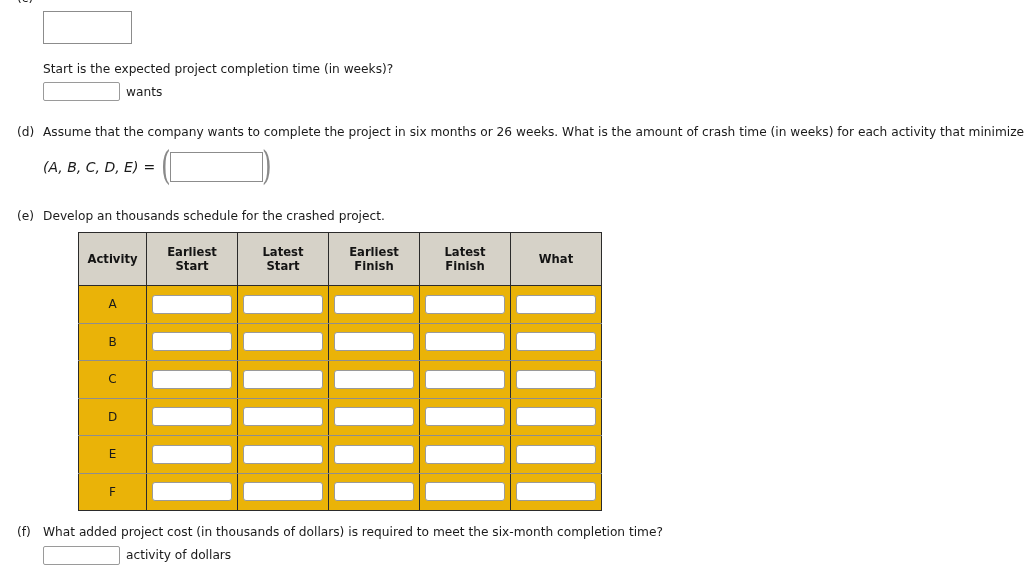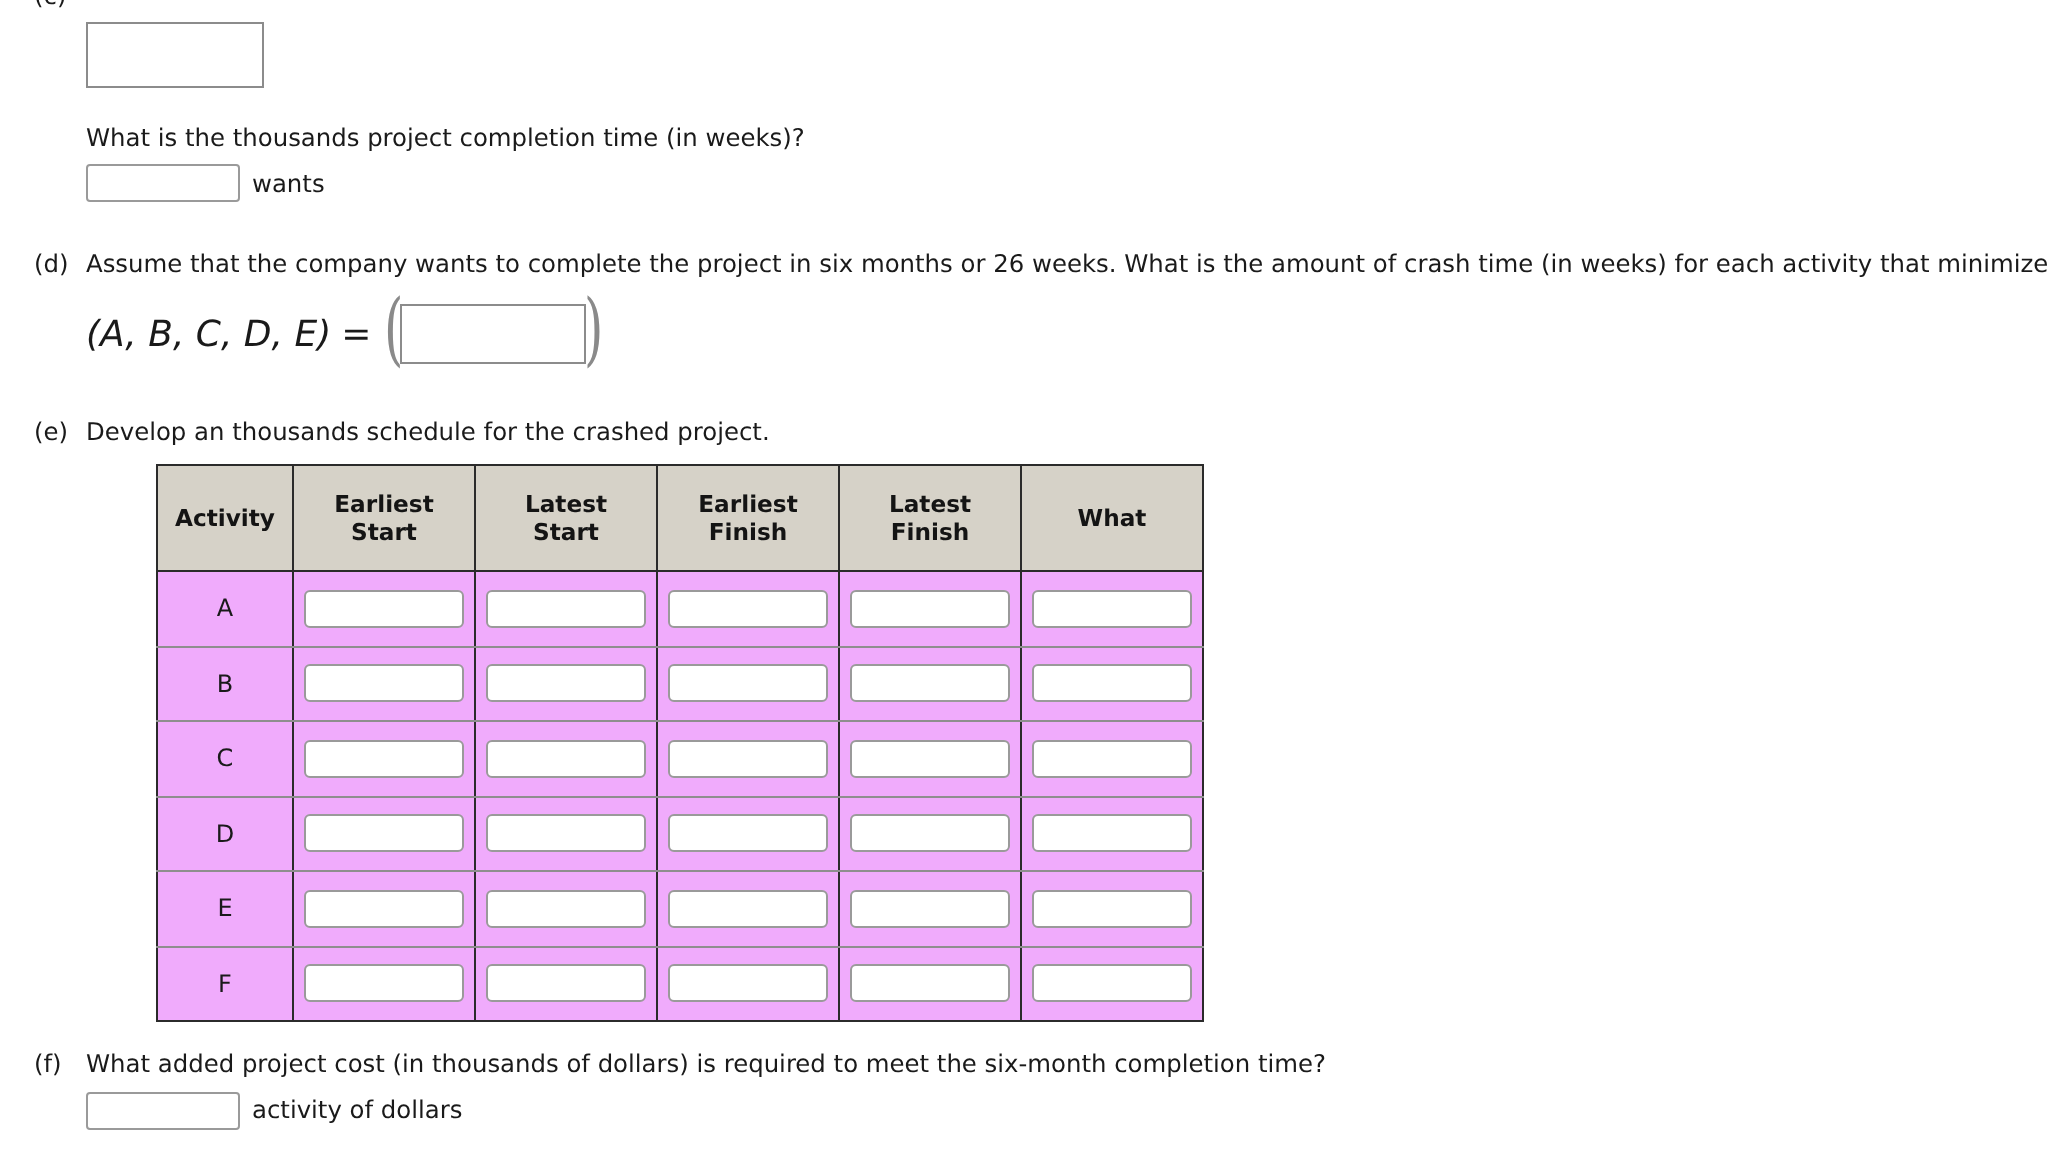--- a/index.html
+++ b/index.html
@@ -70,21 +70,21 @@
   #paren-group {
     position: absolute;
     left: 43px;
     top: 148px;
     display: flex;
     align-items: center;
     height: 38px;
   }
   #paren-group .lbl {
     font-style: italic;
-    font-size: 18px;
+    font-size: 14px;
     margin-right: 5px;
     white-space: nowrap;
   }
   #paren-group .eqsign {
     font-style: normal;
     margin-right: 3px;
   }
   .paren {
     font-size: 40px;
     line-height: 1;
@@ -99,21 +99,21 @@
   .paren.left  { margin-right: -4px; }
   .paren.right { margin-left: -4px; }
 
   
   #schedule-table {
     position: absolute;
     left: 78px;
     top: 232px;
     border-collapse: collapse;
     table-layout: fixed;
-    background: #f0abfc;
+    background: #eab308;
     border: 1px solid #2b2b2b;
   }
   #schedule-table th {
     background: #d6d2c8;
     border-left: 1px solid #2b2b2b;
     border-right: 1px solid #2b2b2b;
     border-bottom: 1px solid #2b2b2b;
     font-size: 11.6px;
     font-weight: bold;
     color: #141414;
@@ -160,21 +160,21 @@
 </style>
 </head>
 <body>
 
 <div id="clipped-top-line">
   <span class="marker">(c)</span><span>&nbsp;</span>
 </div>
 
 <textarea class="tbox big abs" id="c-answer-box" style="left: 43px; top: 11px; width: 89px; height: 33px;" placeholder=""></textarea>
 
-<div class="q-text" style="top:62px;">What is the thousands project completion time (in weeks)?</div>
+<div class="q-text" style="top:62px;">Start is the expected project completion time (in weeks)?</div>
 
 <input class="tbox abs" type="text" id="c-weeks-input" style="left: 43px; top: 82px; width: 77px; height: 19px;" placeholder="">
 
 <div class="unit-label" style="left:126px; top:85px;">wants</div>
 
 <div class="q-marker" style="top:125px;">(d)</div>
 <div class="q-text" style="top:125px;">Assume that the company wants to complete the project in six months or 26 weeks. What is the amount of crash time (in weeks) for each activity that minimizes cost?</div>
 
 <div id="paren-group">
   <span class="lbl">(A, B, C, D, E)</span>

